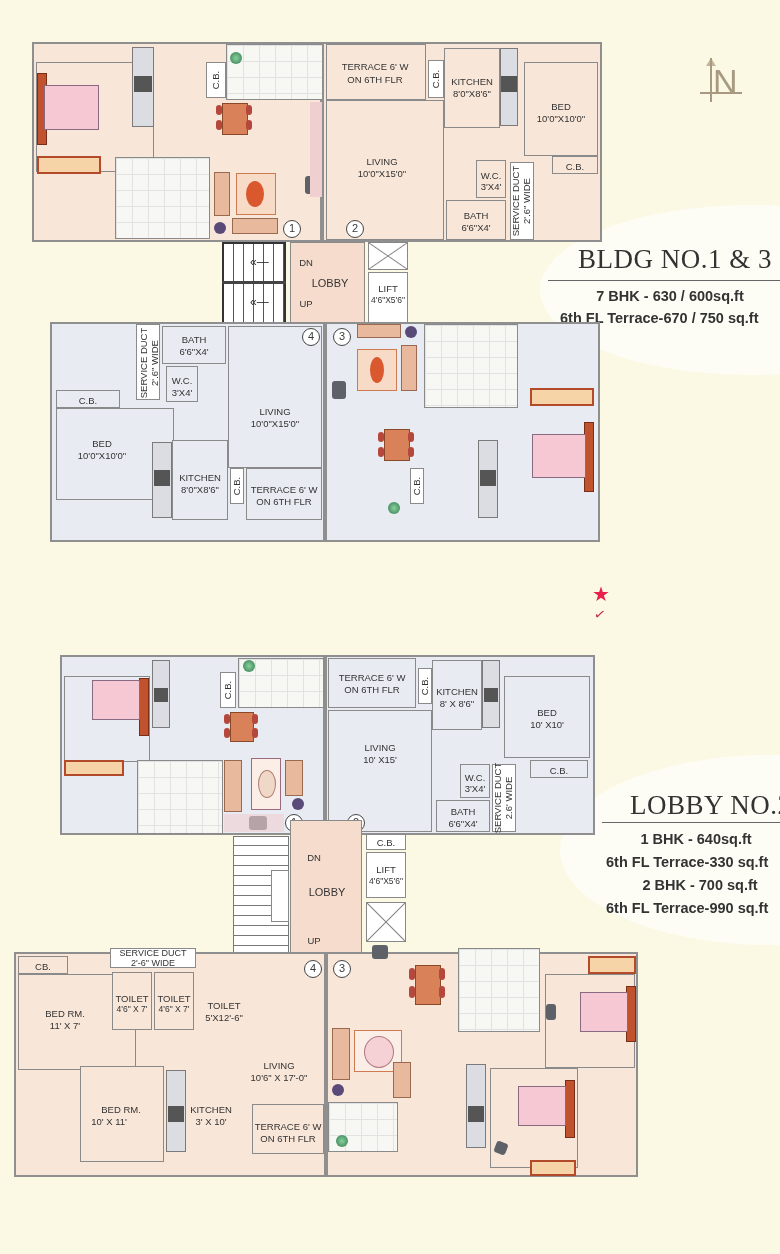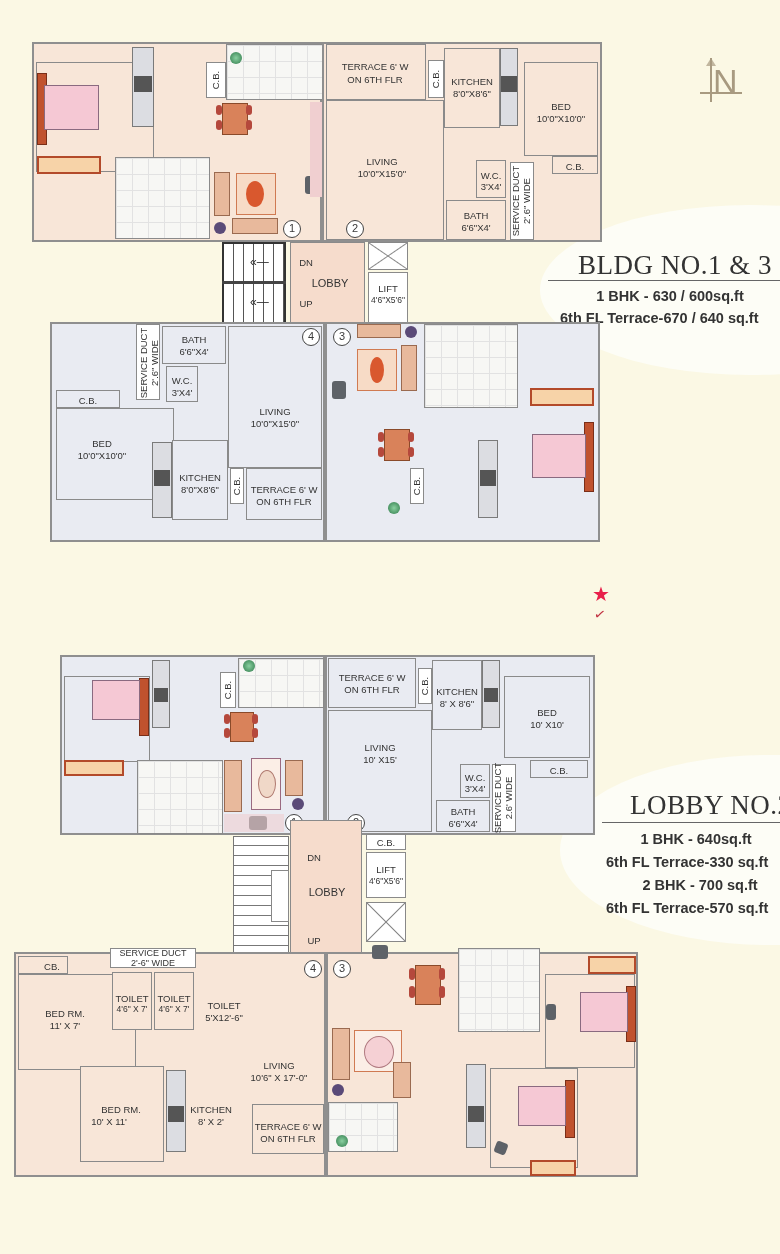--- a/index.html
+++ b/index.html
@@ -40,32 +40,32 @@
 <body>
 
 <div class="abs" style="left:700px;top:56px;width:50px;height:50px;">
   <div class="abs" style="left:10px;top:2px;width:1.5px;height:44px;background:#a89a80;"></div>
   <div class="abs" style="left:6px;top:2px;width:0;height:0;border-left:5px solid transparent;border-right:5px solid transparent;border-bottom:8px solid #a89a80;opacity:.7;"></div>
   <div class="abs" style="left:0px;top:36px;width:42px;height:1.5px;background:#a89a80;"></div>
   <div class="abs" style="left:13px;top:6px;font-size:34px;color:#a89a80;font-family:'Liberation Sans',sans-serif;">N</div>
 </div>
 
 <div class="blob" style="left:540px;top:205px;width:420px;height:170px;"></div>
-<div class="title" style="left:578px;top:250px;">BLDG NO.1 &amp; 3</div>
+<div class="title" style="left:578px;top:244px;">BLDG NO.1 &amp; 3</div>
 <div class="rule" style="left:548px;top:280px;width:232px;"></div>
-<div class="info" style="left:580px;top:288px;width:180px;">1 BHK - 630 / 600sq.ft</div>
-<div class="info" style="left:560px;top:310px;">6th FL Terrace-670 / 640 sq.ft</div>
+<div class="info" style="left:580px;top:288px;width:180px;">7 BHK - 630 / 600sq.ft</div>
+<div class="info" style="left:560px;top:310px;">6th FL Terrace-670 / 750 sq.ft</div>
 
 <div class="blob" style="left:560px;top:755px;width:420px;height:190px;"></div>
 <div class="title" style="left:630px;top:790px;">LOBBY NO.2</div>
 <div class="rule" style="left:602px;top:822px;width:178px;"></div>
 <div class="info" style="left:626px;top:831px;width:140px;">1 BHK - 640sq.ft</div>
 <div class="info" style="left:606px;top:854px;">6th FL Terrace-330 sq.ft</div>
 <div class="info" style="left:630px;top:877px;width:140px;">2 BHK - 700 sq.ft</div>
-<div class="info" style="left:606px;top:900px;">6th FL Terrace-570 sq.ft</div>
+<div class="info" style="left:606px;top:900px;">6th FL Terrace-990 sq.ft</div>
 
 <div class="abs" style="left:592px;top:584px;font-size:20px;color:#e8204a;line-height:20px;">★</div>
 <div class="abs" style="left:594px;top:606px;font-size:14px;color:#c03040;transform:rotate(10deg);">✓</div>
 
 <div class="abs" style="left:0;top:0;width:620px;height:545px;">
 
   <div class="wall" style="left:32px;top:42px;width:290px;height:200px;background:#f8e6d8;"></div>
   <div class="room peach" style="left:36px;top:62px;width:118px;height:110px;"></div>
   <div class="wardrobe" style="left:37px;top:156px;width:64px;height:18px;"></div>
   <div class="headboard" style="left:37px;top:73px;width:8px;height:70px;"></div>
@@ -257,21 +257,21 @@
   <div class="lbl" style="left:304px;top:935px;width:20px;">UP</div>
   <div class="room" style="left:366px;top:834px;width:40px;height:16px;background:#fff;"></div>
   <div class="lbl" style="left:366px;top:837px;width:40px;">C.B.</div>
   <div class="room" style="left:366px;top:852px;width:40px;height:46px;background:#fff;"></div>
   <div class="lbl" style="left:366px;top:864px;width:40px;">LIFT</div>
   <div class="lbl" style="left:364px;top:876px;width:44px;font-size:8.5px;">4'6"X5'6"</div>
   <div class="lift" style="left:366px;top:902px;width:40px;height:40px;"></div>
 
   <div class="wall" style="left:14px;top:952px;width:312px;height:225px;background:#f8e6d8;"></div>
   <div class="room peach" style="left:18px;top:956px;width:50px;height:18px;"></div>
-  <div class="lbl" style="left:27px;top:961px;width:50px;">CB.</div>
+  <div class="lbl" style="left:18px;top:961px;width:50px;">CB.</div>
   <div class="room" style="left:110px;top:948px;width:86px;height:20px;background:#fff;"></div>
   <div class="lbl" style="left:110px;top:948px;width:86px;font-size:9px;">SERVICE DUCT</div>
   <div class="lbl" style="left:110px;top:958px;width:86px;font-size:9px;">2'-6" WIDE</div>
   <div class="room peach" style="left:18px;top:974px;width:118px;height:96px;"></div>
   <div class="lbl" style="left:30px;top:1008px;width:70px;">BED RM.</div>
   <div class="lbl" style="left:30px;top:1020px;width:70px;">11' X 7'</div>
   <div class="room peach" style="left:112px;top:972px;width:40px;height:58px;"></div>
   <div class="lbl" style="left:112px;top:993px;width:40px;">TOILET</div>
   <div class="lbl" style="left:112px;top:1004px;width:40px;font-size:8.5px;">4'6" X 7'</div>
   <div class="room peach" style="left:154px;top:972px;width:40px;height:58px;"></div>
@@ -280,21 +280,21 @@
   <div class="lbl" style="left:196px;top:1000px;width:56px;">TOILET</div>
   <div class="lbl" style="left:196px;top:1012px;width:56px;">5'X12'-6"</div>
   <div class="lbl" style="left:244px;top:1060px;width:70px;">LIVING</div>
   <div class="lbl" style="left:244px;top:1072px;width:70px;">10'6" X 17'-0"</div>
   <div class="room peach" style="left:80px;top:1066px;width:84px;height:96px;"></div>
   <div class="lbl" style="left:86px;top:1104px;width:70px;">BED RM.</div>
   <div class="lbl" style="left:74px;top:1116px;width:70px;">10' X 11'</div>
   <div class="counter" style="left:166px;top:1070px;width:20px;height:82px;"></div>
   <div class="hob" style="left:168px;top:1106px;width:16px;height:16px;"></div>
   <div class="lbl" style="left:186px;top:1104px;width:50px;">KITCHEN</div>
-  <div class="lbl" style="left:186px;top:1116px;width:50px;">8' X 2'</div>
+  <div class="lbl" style="left:186px;top:1116px;width:50px;">3' X 10'</div>
   <div class="room peach" style="left:252px;top:1104px;width:72px;height:50px;"></div>
   <div class="lbl" style="left:252px;top:1121px;width:72px;">TERRACE 6' W</div>
   <div class="lbl" style="left:252px;top:1133px;width:72px;">ON 6TH FLR</div>
 
   <div class="wall" style="left:326px;top:952px;width:312px;height:225px;background:#f8e6d8;"></div>
   <div class="tv" style="left:372px;top:945px;width:16px;height:14px;"></div>
   <div class="table" style="left:415px;top:965px;width:24px;height:38px;"></div>
   <div class="chair" style="left:409px;top:968px;width:6px;height:12px;"></div>
   <div class="chair" style="left:409px;top:986px;width:6px;height:12px;"></div>
   <div class="chair" style="left:439px;top:968px;width:6px;height:12px;"></div>

